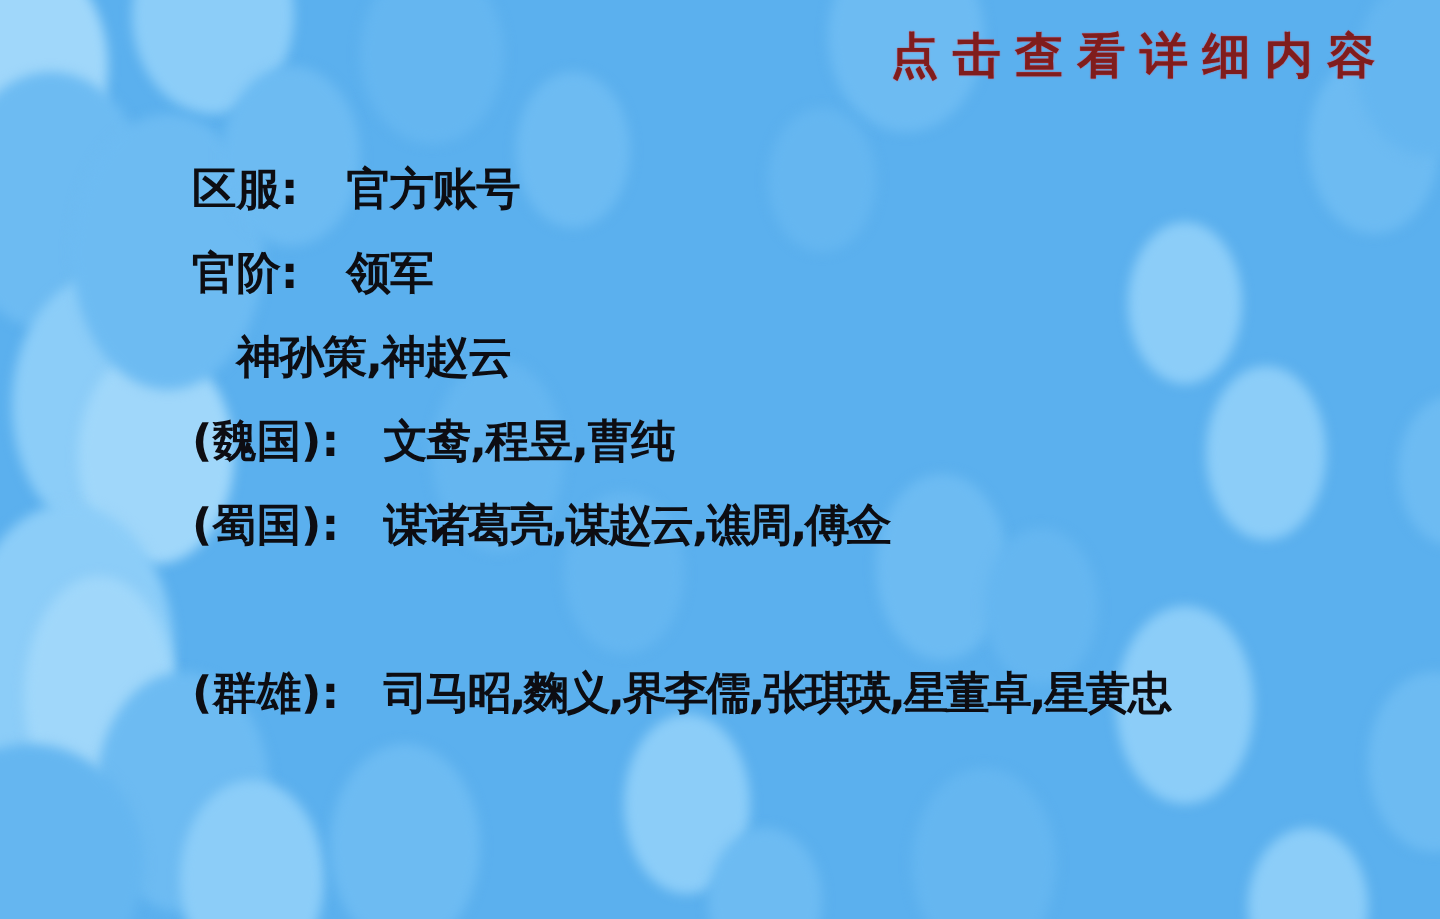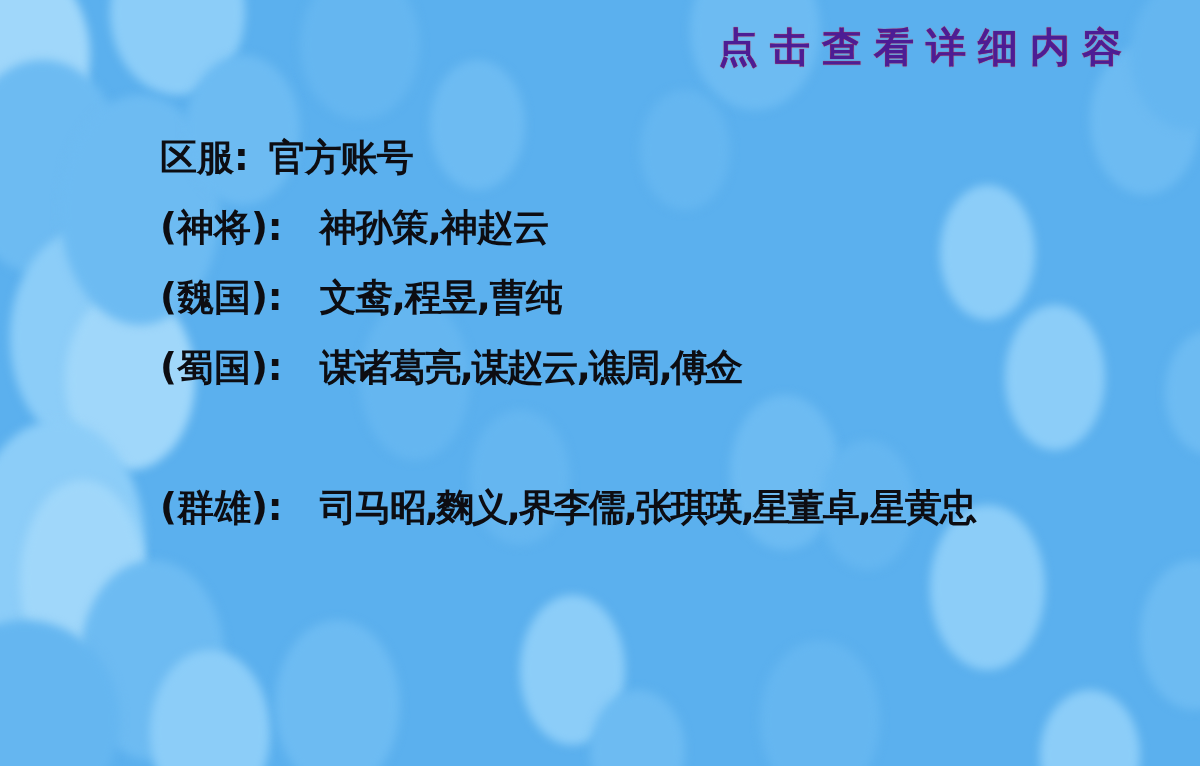--- a/index.html
+++ b/index.html
@@ -31,24 +31,24 @@
   }
   .blob.soft   { background: #6dbbf2; }
   .blob.bright { background: #8ccdf8; }
   .blob.pale   { background: #a0d7fa; }
   .blob.faint  { background: #65b6f0; }
 
   
   #header-title {
     position: absolute;
     top: 27px;
-    left: 718px;
+    left: 742px;
     font-size: 40px;
     font-weight: 700;
-    color: #4c1d95;
+    color: #7f1d1d;
     letter-spacing: 12px;
     white-space: nowrap;
     line-height: 1;
     text-shadow: 0 0 1px #ee1111;
   }
 
   
   #info-list {
     position: absolute;
     top: 136px;
@@ -67,21 +67,21 @@
   }
   .info-label {
     flex: 0 0 auto;
     letter-spacing: 0px;
   }
   .info-value {
     flex: 0 0 auto;
     margin-left: 37px;
     letter-spacing: -1px;
   }
-  .info-row.wide-gap .info-value { margin-left: 20px; }
+  .info-row.wide-gap .info-value { margin-left: 40px; }
   .info-row.tight .info-value { letter-spacing: -2px; }
 </style>
 </head>
 <body>
 
 <div id="stage">
 
   <div id="bokeh">
 
     <div class="blob pale" style="left:-60px;  top:-40px;  width:150px; height:190px;"></div>
@@ -122,23 +122,26 @@
 
   <div id="header-title">点击查看详细内容</div>
 
   <div id="info-list">
 
     <div class="info-row wide-gap">
       <span class="info-label">区服:</span>
       <span class="info-value">官方账号</span>
     </div>
 
+    <div class="info-row wide-gap">
+      <span class="info-label">官阶:</span>
+      <span class="info-value">领军</span>
+    </div>
 
     <div class="info-row">
-      <span class="info-label">(神将):</span>
       <span class="info-value">神孙策,神赵云</span>
     </div>
 
     <div class="info-row">
       <span class="info-label">(魏国):</span>
       <span class="info-value">文鸯,程昱,曹纯</span>
     </div>
 
     <div class="info-row tight">
       <span class="info-label">(蜀国):</span>

